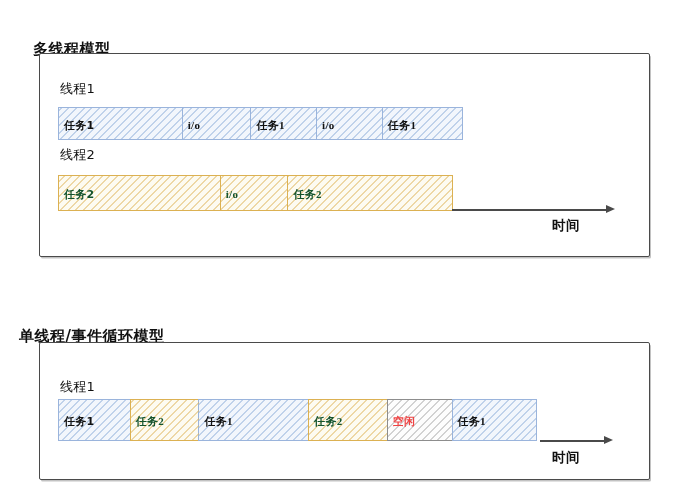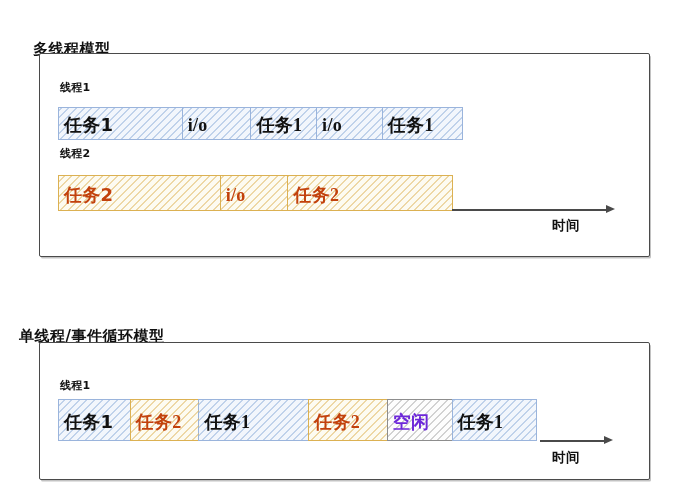--- a/index.html
+++ b/index.html
@@ -33,36 +33,36 @@
   .frame {
     position: absolute;
     border: 1.6px solid #4a4a4a;
     border-radius: 2px;
     background: #ffffff;
     box-shadow: 1.5px 2px 0 -0.5px rgba(120,120,120,0.45);
   }
 
   .lane-label {
     position: absolute;
-    font-size: 11px;
-    font-weight: 700;
+    font-size: 13px;
+    font-weight: 400;
     color: #111111;
     white-space: nowrap;
     letter-spacing: 0.3px;
   }
 
   
   .strip { position: absolute; display: flex; }
 
   .block {
     position: relative;
     box-sizing: border-box;
     display: flex;
     align-items: center;
-    font-size: 18px;
+    font-size: 11px;
     font-weight: 700;
     letter-spacing: 0.3px;
     white-space: nowrap;
     overflow: hidden;
   }
   .block .blabel {
     position: relative;
     z-index: 2;
     padding-left: 5px;
     line-height: 1;
@@ -88,37 +88,37 @@
       rgba(150,180,220,0.00) 4px,
       rgba(150,180,220,0.55) 4px,
       rgba(150,180,220,0.55) 5.4px
     );
   }
 
   
   .b-yellow {
     background: #fdfbf1;
     border: 1.3px solid #dcb152;
-    color: #c2410c;
+    color: #14532d;
   }
   .b-yellow::before {
     background: repeating-linear-gradient(
       -45deg,
       rgba(222,180,90,0.00) 0px,
       rgba(222,180,90,0.00) 4px,
       rgba(222,180,90,0.50) 4px,
       rgba(222,180,90,0.50) 5.4px
     );
   }
 
   
   .b-gray {
     background: #fdfdfd;
     border: 1.3px solid #8d8d8d;
-    color: #6d28d9;
+    color: #ef4444;
   }
   .b-gray::before {
     background: repeating-linear-gradient(
       -45deg,
       rgba(140,140,140,0.00) 0px,
       rgba(140,140,140,0.00) 4px,
       rgba(140,140,140,0.38) 4px,
       rgba(140,140,140,0.38) 5.4px
     );
   }

